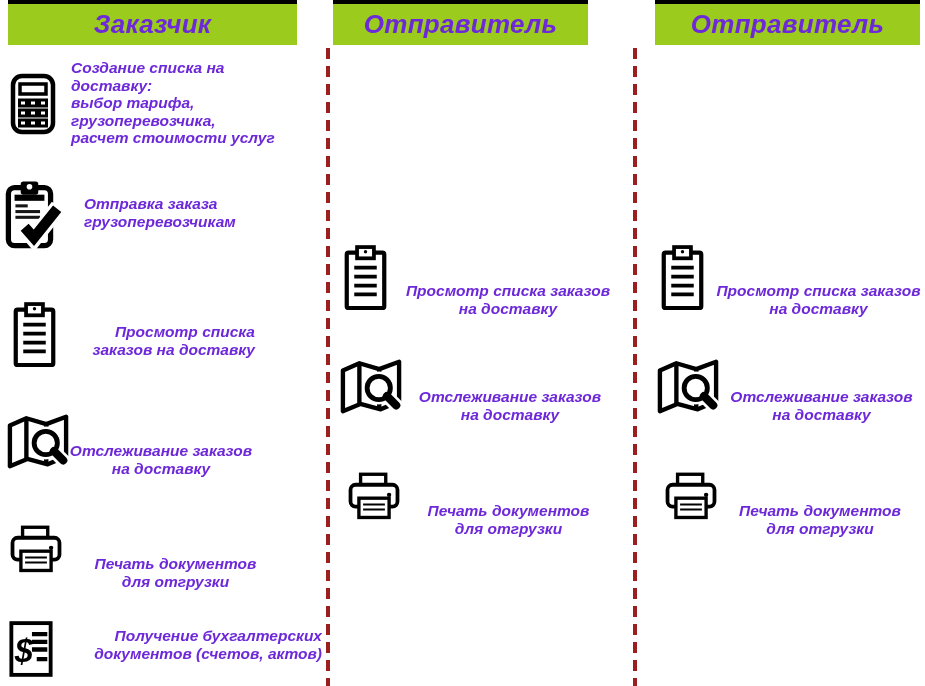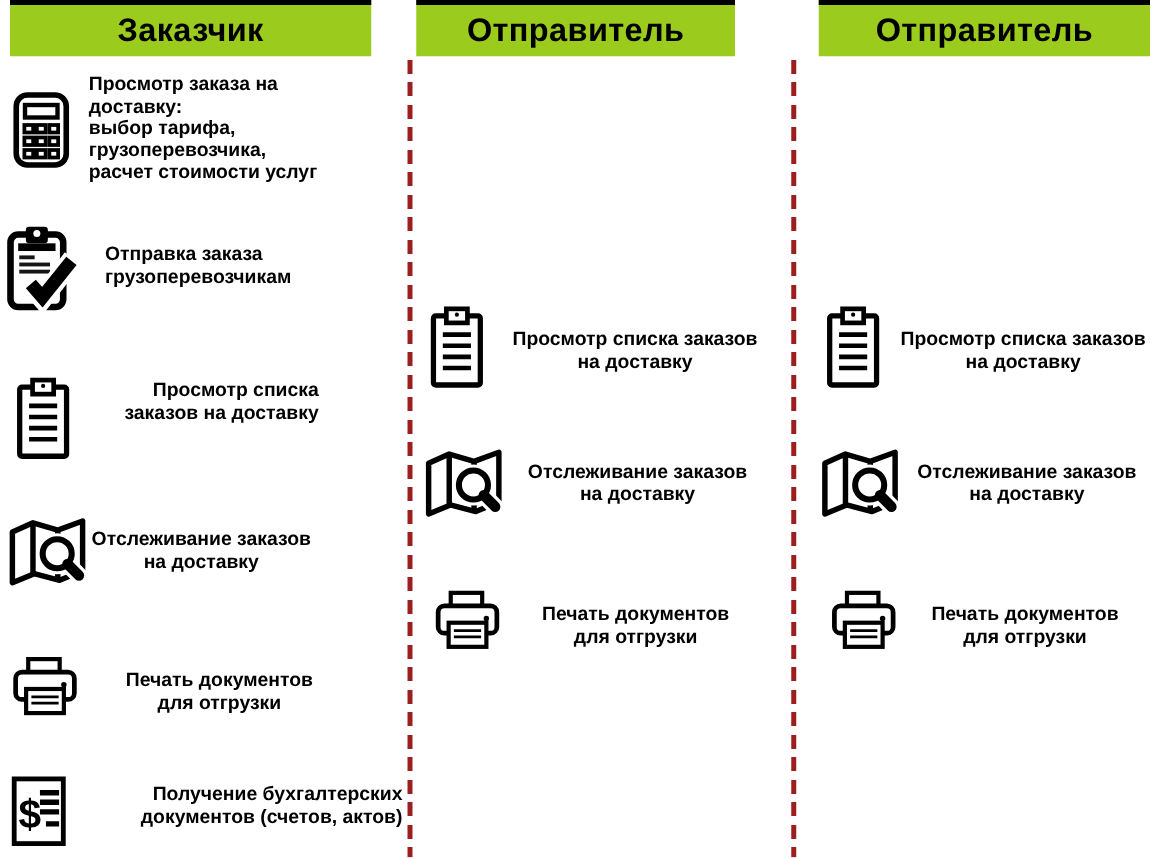--- a/index.html
+++ b/index.html
@@ -1,39 +1,39 @@
 <!DOCTYPE html>
 <html><head>
 <meta charset="utf-8">
 <style>
   html,body{margin:0;padding:0;background:#ffffff;}
   .stage{
     position:relative;width:925px;height:686px;overflow:hidden;background:#ffffff;
-    font-family:"Liberation Sans",sans-serif;font-weight:bold;color:#000000;
+    font-family:"Liberation Sans",sans-serif;font-weight:bold;color:#6d28d9;font-style:italic;
   }
   .col-header{
     position:absolute;top:0;height:45px;box-sizing:border-box;
     background:#9bcb1c;border-top:4px solid #000;
     display:flex;align-items:center;justify-content:center;
     font-size:26px;letter-spacing:.3px;
   }
   .h1{left:8px;width:289px;}
   .h2{left:333px;width:255px;}
   .h3{left:655px;width:265px;}
   .divider{
     position:absolute;top:48px;bottom:0;width:4px;
     background:repeating-linear-gradient(to bottom,#9c1f1f 0 11px,rgba(0,0,0,0) 11px 18px);
   }
   .d1{left:326px;}
   .d2{left:633px;}
   .icon{position:absolute;overflow:visible;}
   .txt{
     position:absolute;font-size:15.5px;line-height:17.5px;white-space:pre-line;
   }
-  .center{text-align:center;}
+  .center{text-align:center;margin-top:19px;}
   
   .c1i1-icon{left:9px;top:73px;width:48px;height:62px;}
   .c1i1-txt{left:71px;top:59px;width:250px;}
   .c1i2-icon{left:4px;top:176px;width:58px;height:76px;}
   .c1i2-txt{left:84px;top:195px;width:230px;}
   .c1i3-icon{left:12px;top:300px;width:45px;height:70px;}
   .c1i3-txt{left:55px;top:304px;width:200px;text-align:right;}
   .c1i4-icon{left:6px;top:411px;width:64px;height:62px;}
   .c1i4-txt{left:50px;top:423px;width:222px;}
   .c1i5-icon{left:10px;top:522px;width:52px;height:55px;}
@@ -126,21 +126,21 @@
   <div class="col-header h3">
     <span>Отправитель</span>
   </div>
 
   <div class="divider d1"></div>
   <div class="divider d2"></div>
 
   <svg class="icon c1i1-icon">
       <use href="#sym-calculator"></use>
     </svg>
-  <div class="txt c1i1-txt">Просмотр заказа на
+  <div class="txt c1i1-txt">Создание списка на
 доставку:
 выбор тарифа,
 грузоперевозчика,
 расчет стоимости услуг</div>
 
   <svg class="icon c1i2-icon">
       <use href="#sym-clipboard-check"></use>
     </svg>
   <div class="txt c1i2-txt">Отправка заказа
 грузоперевозчикам</div>

